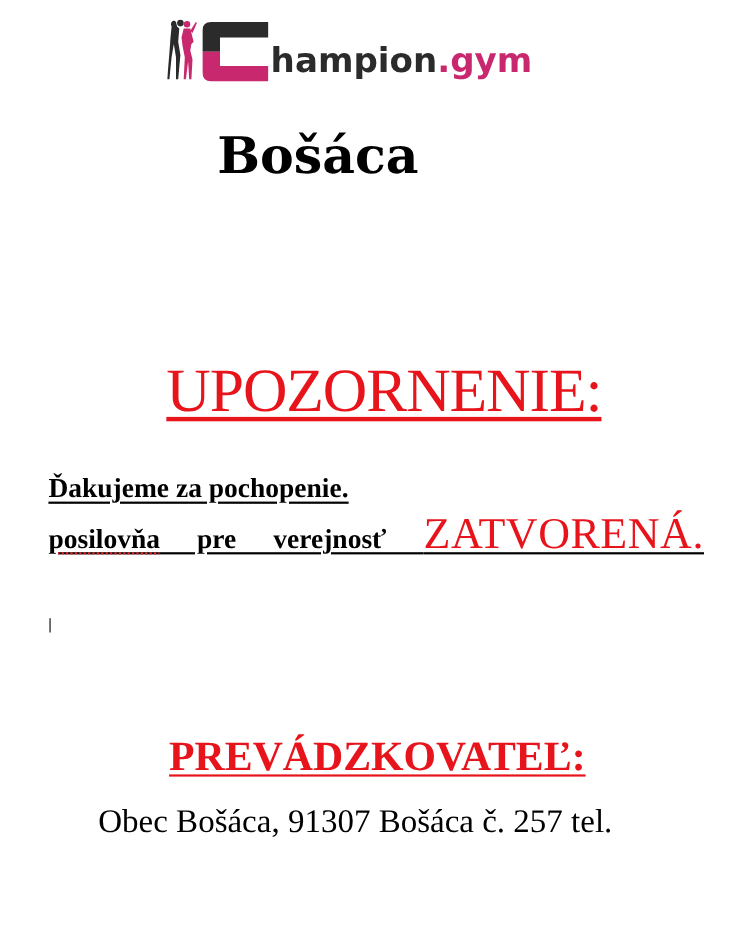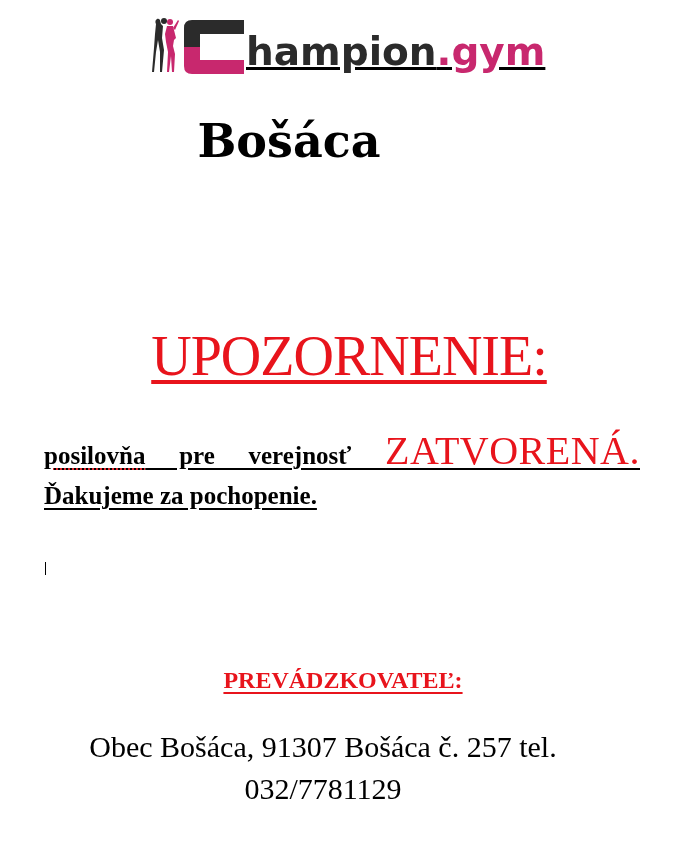--- a/index.html
+++ b/index.html
@@ -29,25 +29,24 @@
       margin-right: 4px;
     }
     .logo-c {
       width: 60px;
       height: 54px;
       margin-right: 2px;
     }
     .logo-text {
       font-family: "DejaVu Sans", "Liberation Sans", sans-serif;
       font-weight: bold;
-      font-size: 39px;
+      font-size: 31px;
       line-height: 1;
       letter-spacing: 0px;
       margin-bottom: 3px;
-      text-decoration: underline;
     }
     .logo-text .dark { color: #2b2b2b; }
     .logo-text .pink { color: #c8286e; }
 
     .town {
       position: absolute;
       left: 0;
       width: 578px;
       top: 114px;
       text-align: center;
@@ -119,21 +118,21 @@
     }
     .operator {
       position: absolute;
       left: 0;
       width: 686px;
       top: 666px;
       text-align: center;
       color: #e8141c;
       font-family: "Liberation Serif", serif;
       font-weight: bold;
-      font-size: 24px;
+      font-size: 38px;
       line-height: 1.2;
     }
     .operator span {
       text-decoration: underline;
       text-decoration-thickness: 2px;
       text-underline-offset: 4px;
     }
     .address {
       position: absolute;
       left: 0;
@@ -161,24 +160,23 @@
     <path d="M0 27 H16 V40 H60 V54 H8 Q0 54 0 46 Z" fill="#c8286e"></path>
   </svg>
   <span class="logo-text"><span class="dark">hampion</span><span class="pink">.gym</span></span>
 </div>
 
 <div class="town">Bošáca</div>
 
 <div class="warning"><span>UPOZORNENIE:</span></div>
 
 <div class="notice">
+  <span class="line last">Ďakujeme za pochopenie.</span>
   <span class="line"><span class="spell">posilovňa</span><span> pre verejnosť </span><span class="closed">ZATVORENÁ.</span></span>
-  <span class="line last">Ďakujeme za pochopenie.</span>
 </div>
 
 <div class="cursor"></div>
 
 <div class="operator"><span>PREVÁDZKOVATEĽ:</span></div>
 
 <div class="address">
   <div>Obec Bošáca, 91307 Bošáca č. 257 tel.</div>
-  <div>032/7781129</div>
 </div>
 
 </body></html>

